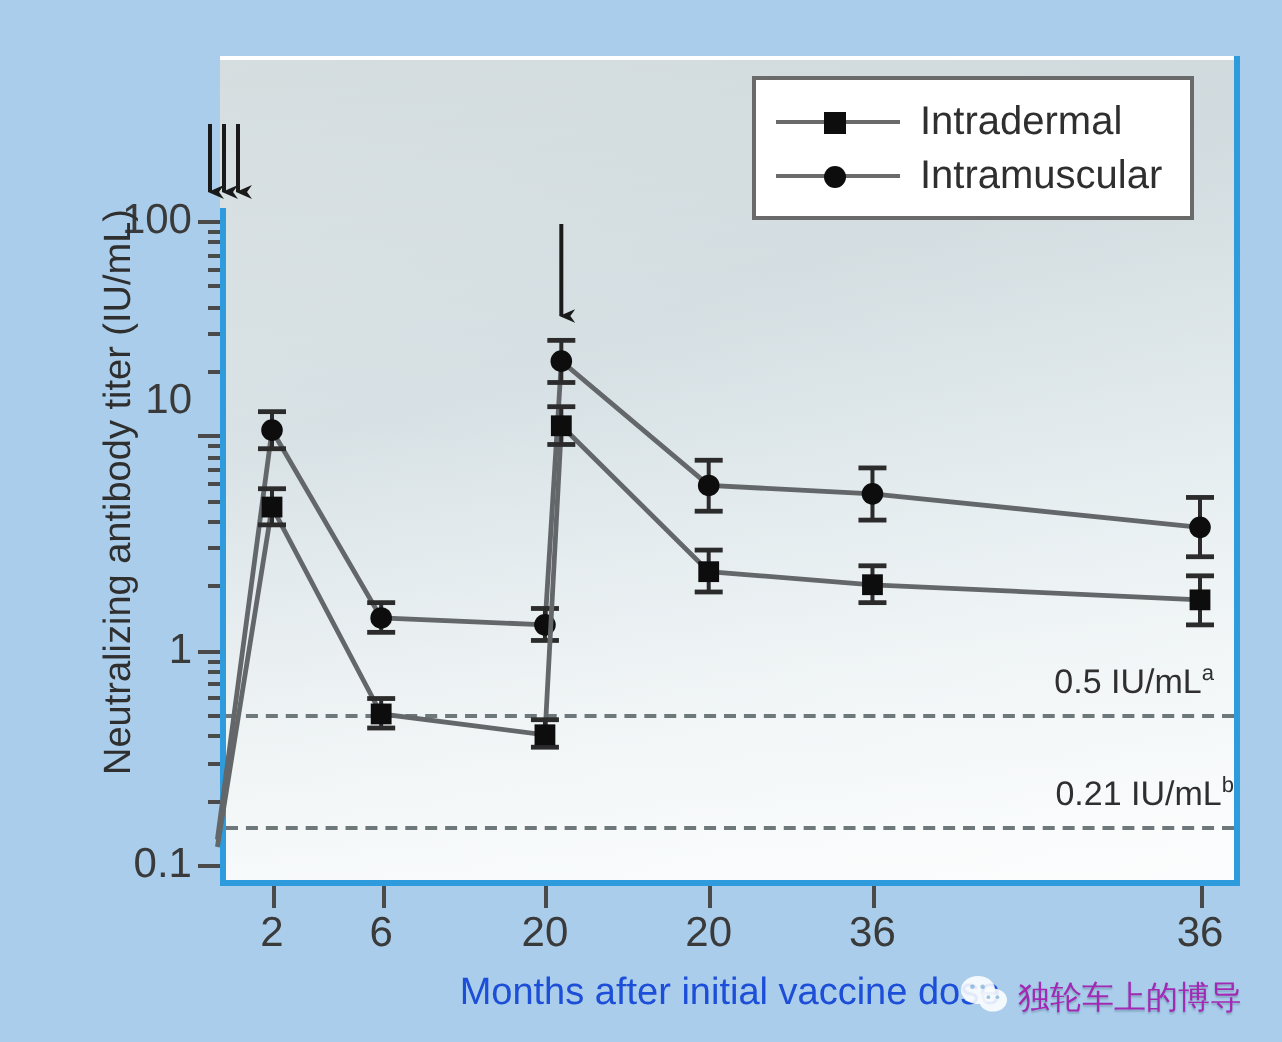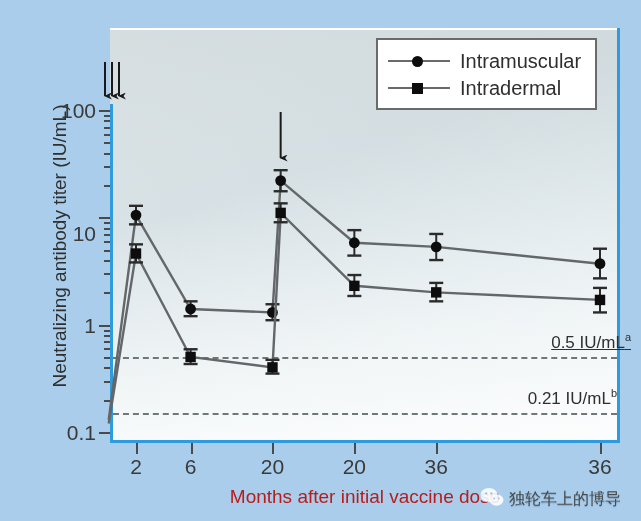--- a/index.html
+++ b/index.html
@@ -122,21 +122,21 @@
     color: #2f2f2f;
     white-space: nowrap;
   }
   #x-axis-title {
     position: absolute;
     left: 110px;
     top: 486px;
     width: 510px;
     text-align: center;
     font-size: 19px;
-    color: #b91c1c;
+    color: #1d4ed8;
   }
   
   .threshold-line {
     position: absolute;
     height: 0;
     border-top: 2px dashed #6e7779;
     left: 0;
     right: 0;
   }
   .threshold-label {
@@ -213,42 +213,42 @@
     position: absolute;
     left: 480px;
     top: 487px;
     display: flex;
     align-items: center;
     gap: 5px;
     opacity: 0.92;
   }
   #watermark .wm-text {
     font-size: 16px;
-    color: #404040;
+    color: #a21caf;
     text-shadow: 0 1px 1px rgba(90,120,150,0.55);
     white-space: nowrap;
   }
 </style>
 </head>
 <body>
 
 <div id="figure">
 
   <div id="plot-area"></div>
 
   <div class="axis-spine-top-stub"></div>
   <div class="axis-spine-y"></div>
   <div class="axis-spine-x"></div>
   <div class="axis-spine-right"></div>
 
   <div class="ytick-holder" id="ytick-holder">
       <div class="ytick-major" style="top: 110px;"></div>
       <div class="ylabel-text" style="top: 110px;">100</div>
       <div class="ytick-major" style="top: 217.333px;"></div>
-      <div class="ylabel-text" style="top: 233px;">10</div>
+      <div class="ylabel-text" style="top: 200px;">10</div>
       <div class="ytick-major" style="top: 324.667px;"></div>
       <div class="ylabel-text" style="top: 324.667px;">1</div>
       <div class="ytick-major" style="top: 432px;"></div>
       <div class="ylabel-text" style="top: 432px;">0.1</div>
       <div class="ytick-minor" style="top: 185.023px;"></div>
       <div class="ytick-minor" style="top: 166.122px;"></div>
       <div class="ytick-minor" style="top: 152.712px;"></div>
       <div class="ytick-minor" style="top: 142.311px;"></div>
       <div class="ytick-minor" style="top: 133.812px;"></div>
       <div class="ytick-minor" style="top: 126.626px;"></div>
@@ -282,21 +282,21 @@
       <div class="xtick" style="left: 354.353px;"></div>
       <div class="xlabel-text" style="left: 354.353px;">20</div>
       <div class="xtick" style="left: 436.235px;"></div>
       <div class="xlabel-text" style="left: 436.235px;">36</div>
       <div class="xtick" style="left: 600px;"></div>
       <div class="xlabel-text" style="left: 600px; text-align: right;">36</div>
     </div>
 
   <div id="threshold-holder">
       <div class="threshold-line" style="top: 356.977px; left: 113px; width: 504px;"></div>
-      <div class="threshold-label" style="top: 330.977px; right: 10px; text-decoration: underline;"><span>0.5 IU/mL</span><sup>a</sup></div>
+      <div class="threshold-label" style="top: 330.977px; right: 34px;"><span>0.5 IU/mL</span><sup>a</sup></div>
       <div class="threshold-line" style="top: 413.1px; left: 113px; width: 504px;"></div>
       <div class="threshold-label" style="top: 387.1px; right: 24px;"><span>0.21 IU/mL</span><sup>b</sup></div>
     </div>
 
   <svg class="series-svg" id="series-svg">
       <g>
         <path d="M 108.7 419.8 L 136.0 215.1 L 190.6 309.0 L 272.5 312.4 L 280.7 180.6 L 354.4 242.7 L 436.2 246.9 L 600.0 263.7" fill="none" stroke="#63676a" stroke-width="2.4"></path>
         <line x1="136" y1="205.82612992446212" x2="136" y2="224.36383289985707" stroke="#2b2b2b" stroke-width="2"></line>
         <line x1="129" y1="205.82612992446212" x2="143" y2="205.82612992446212" stroke="#2b2b2b" stroke-width="2.4"></line>
         <line x1="129" y1="224.36383289985707" x2="143" y2="224.36383289985707" stroke="#2b2b2b" stroke-width="2.4"></line>
@@ -375,30 +375,30 @@
       </g>
     </svg>
 
   <div id="y-axis-title">Neutralizing antibody titer (IU/mL)</div>
   <div id="x-axis-title">Months after initial vaccine dose</div>
 
   <div id="legend-box">
     <div class="legend-row">
       <span class="legend-sample">
         <span class="lline"></span>
-          <span class="lmark-circle"></span>
+          <span class="lmark-square"></span>
       </span>
-      <span class="legend-label">Intramuscular</span>
+      <span class="legend-label">Intradermal</span>
     </div>
     <div class="legend-row">
       <span class="legend-sample">
         <span class="lline"></span>
-          <span class="lmark-square"></span>
+          <span class="lmark-circle"></span>
       </span>
-      <span class="legend-label">Intradermal</span>
+      <span class="legend-label">Intramuscular</span>
     </div>
   </div>
 
   <div id="watermark">
     <span>
       <svg width="24" height="20" viewBox="0 0 24 20" aria-hidden="true">
         <ellipse cx="9" cy="8" rx="8.5" ry="7" fill="#ffffff" opacity="0.95"></ellipse>
         <ellipse cx="16.5" cy="13" rx="7" ry="5.8" fill="#ffffff" opacity="0.95"></ellipse>
         <circle cx="6.2" cy="6.4" r="1.15" fill="#9dc3e0"></circle>
         <circle cx="11.3" cy="6.4" r="1.15" fill="#9dc3e0"></circle>

